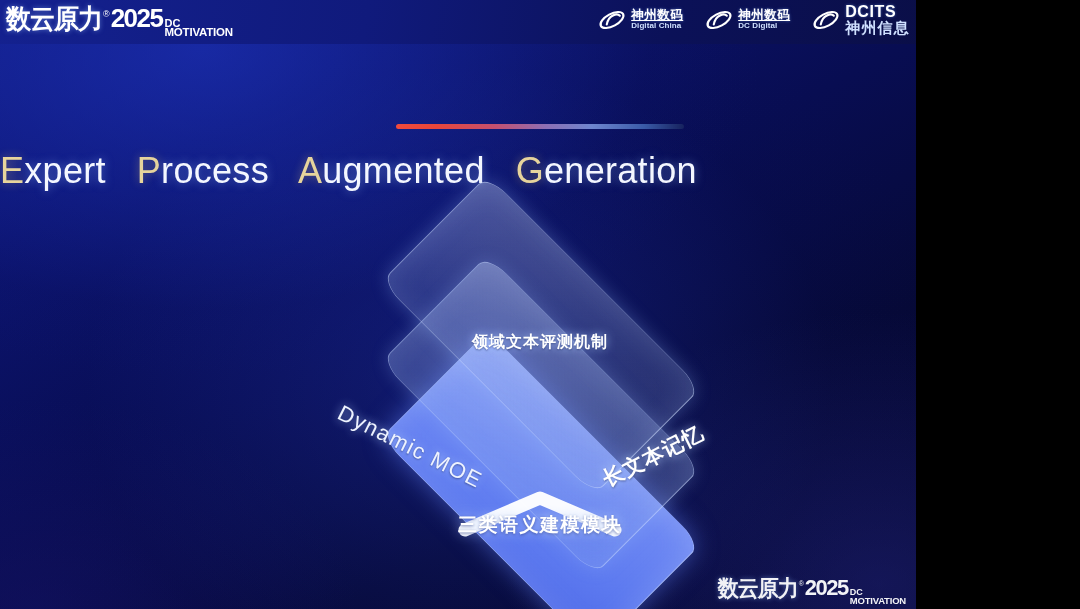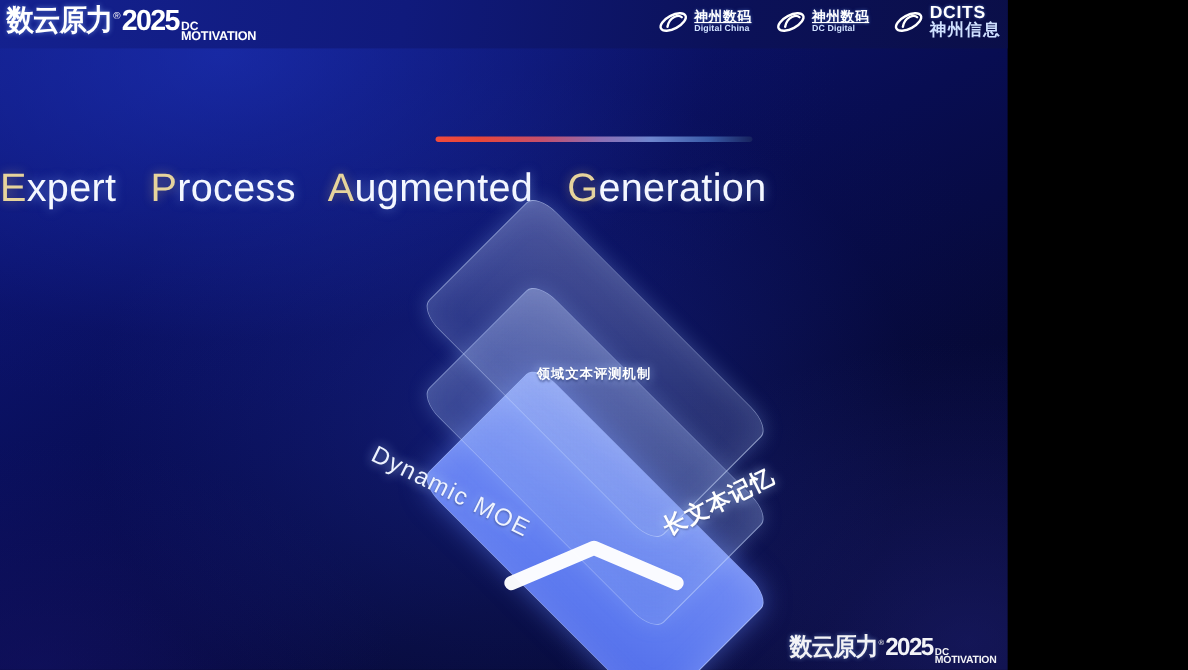--- a/index.html
+++ b/index.html
@@ -205,21 +205,21 @@
     position: absolute;
     left: 0; width: 514px;
     text-align: center;
     color: #ffffff;
     font-weight: bold;
     white-space: nowrap;
     pointer-events: none;
   }
   .label-top {
     top: 110px;
-    font-size: 12px;
+    font-size: 16px;
     letter-spacing: 1px;
     text-shadow: 0 0 10px rgba(170,200,255,0.85), 0 1px 2px rgba(20,30,90,0.7);
   }
   .label-bottom {
     top: 290px;
     font-size: 19px;
     letter-spacing: 1.5px;
     text-shadow: 0 0 12px rgba(190,215,255,0.9), 0 1px 3px rgba(20,30,110,0.65);
   }
   .label-mid-left {
@@ -338,20 +338,21 @@
 
     <svg class="chevron-icon" viewBox="0 0 170 54">
       <path d="M10 44 L85 12 L160 44" fill="none" stroke="#ffffff" stroke-width="13" stroke-linecap="round" stroke-linejoin="round" opacity="0.97"></path>
     </svg>
 
     <div class="layer-label label-top">领域文本评测机制</div>
 
     <div class="label-mid-left">Dynamic MOE</div>
     <div class="label-mid-right">长文本记忆</div>
 
+    <div class="layer-label label-bottom">三类语义建模模块</div>
   </div>
 
   <div class="watermark">
     <span class="brand-cn">数云原力</span>
     <span class="brand-reg">®</span>
     <span class="brand-year">2025</span>
     <span class="brand-dc">
       <span class="dc">DC</span>
       <span class="motv">MOTIVATION</span>
     </span>

